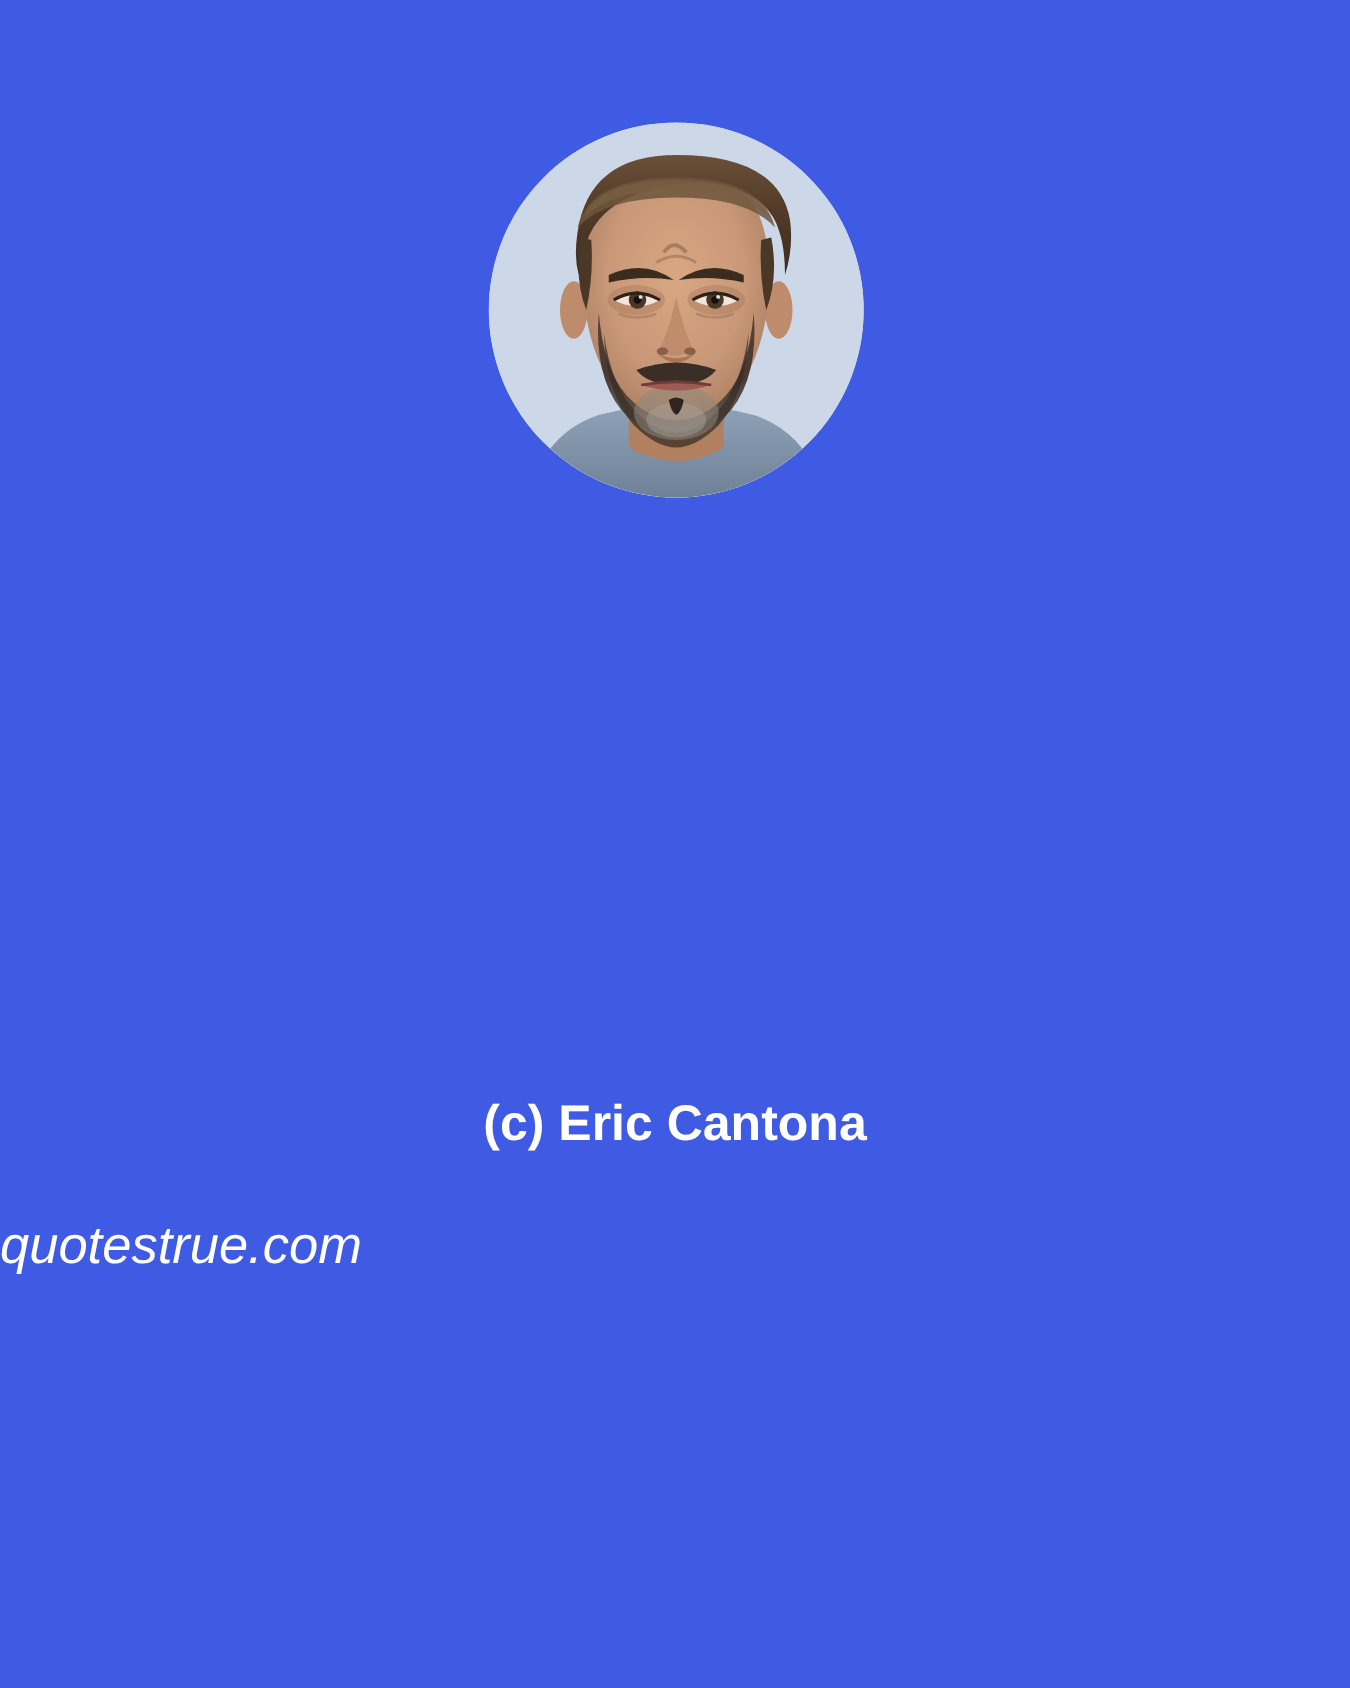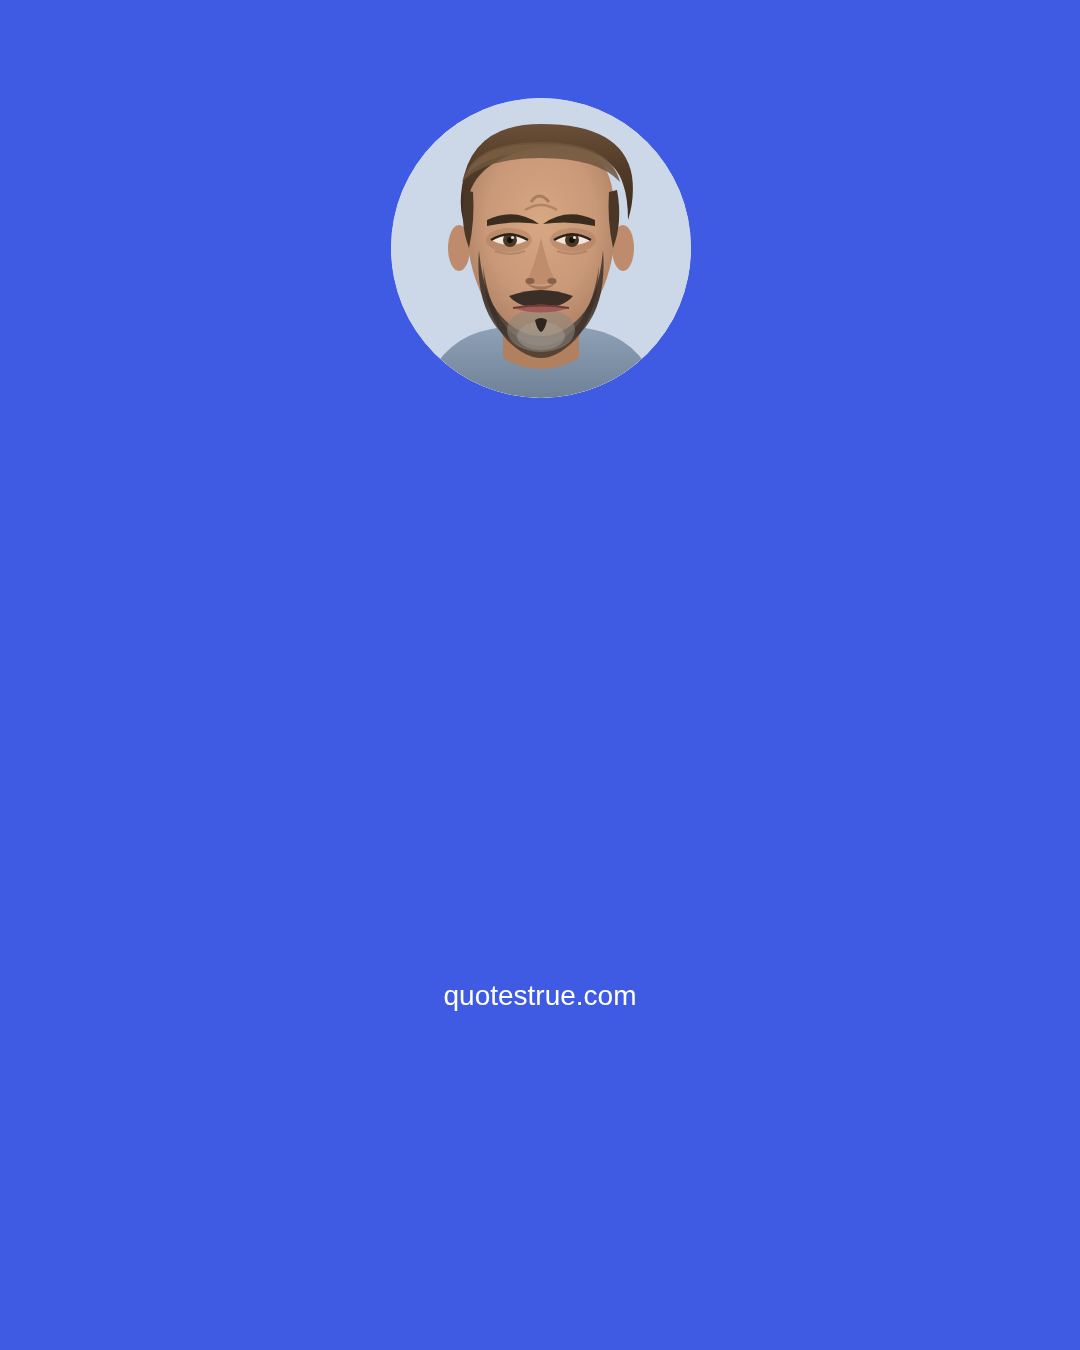--- a/index.html
+++ b/index.html
@@ -70,27 +70,28 @@
     font-weight: 700;
     font-size: 40px;
     line-height: 54px;
     white-space: nowrap;
   }
   #site-line {
     position: absolute;
     left: 0;
     top: 968px;
     width: 1080px;
-    text-align: center;
+    text-align: left;
     color: #FFFFFF;
     font-family: "Liberation Sans", sans-serif;
     font-weight: 400;
-    font-size: 28px;
+    font-size: 42px;
     line-height: 56px;
     white-space: nowrap;
+    font-style: italic;
   }
 </style>
 </head>
 <body>
 
 <div id="card">
 
   <div id="avatar-wrap">
     <svg viewBox="0 0 300 300" xmlns="http://www.w3.org/2000/svg">
       <defs>
@@ -180,16 +181,17 @@
         <path d="M122 210 q28 -5 56 0" stroke="#6E3A36" stroke-width="2.2" fill="none"></path>
 
         <path d="M144 222 q6 -4 12 0 q-2 10 -6 12 q-4 -2 -6 -12 z" fill="#2E251E"></path>
 
         <rect x="0" y="0" width="300" height="300" fill="none"></rect>
       </g>
     </svg>
   </div>
 
 
+  <div id="author-line">(c) Eric Cantona</div>
 
   <div id="site-line">quotestrue.com</div>
 
 </div>
 
 </body></html>

